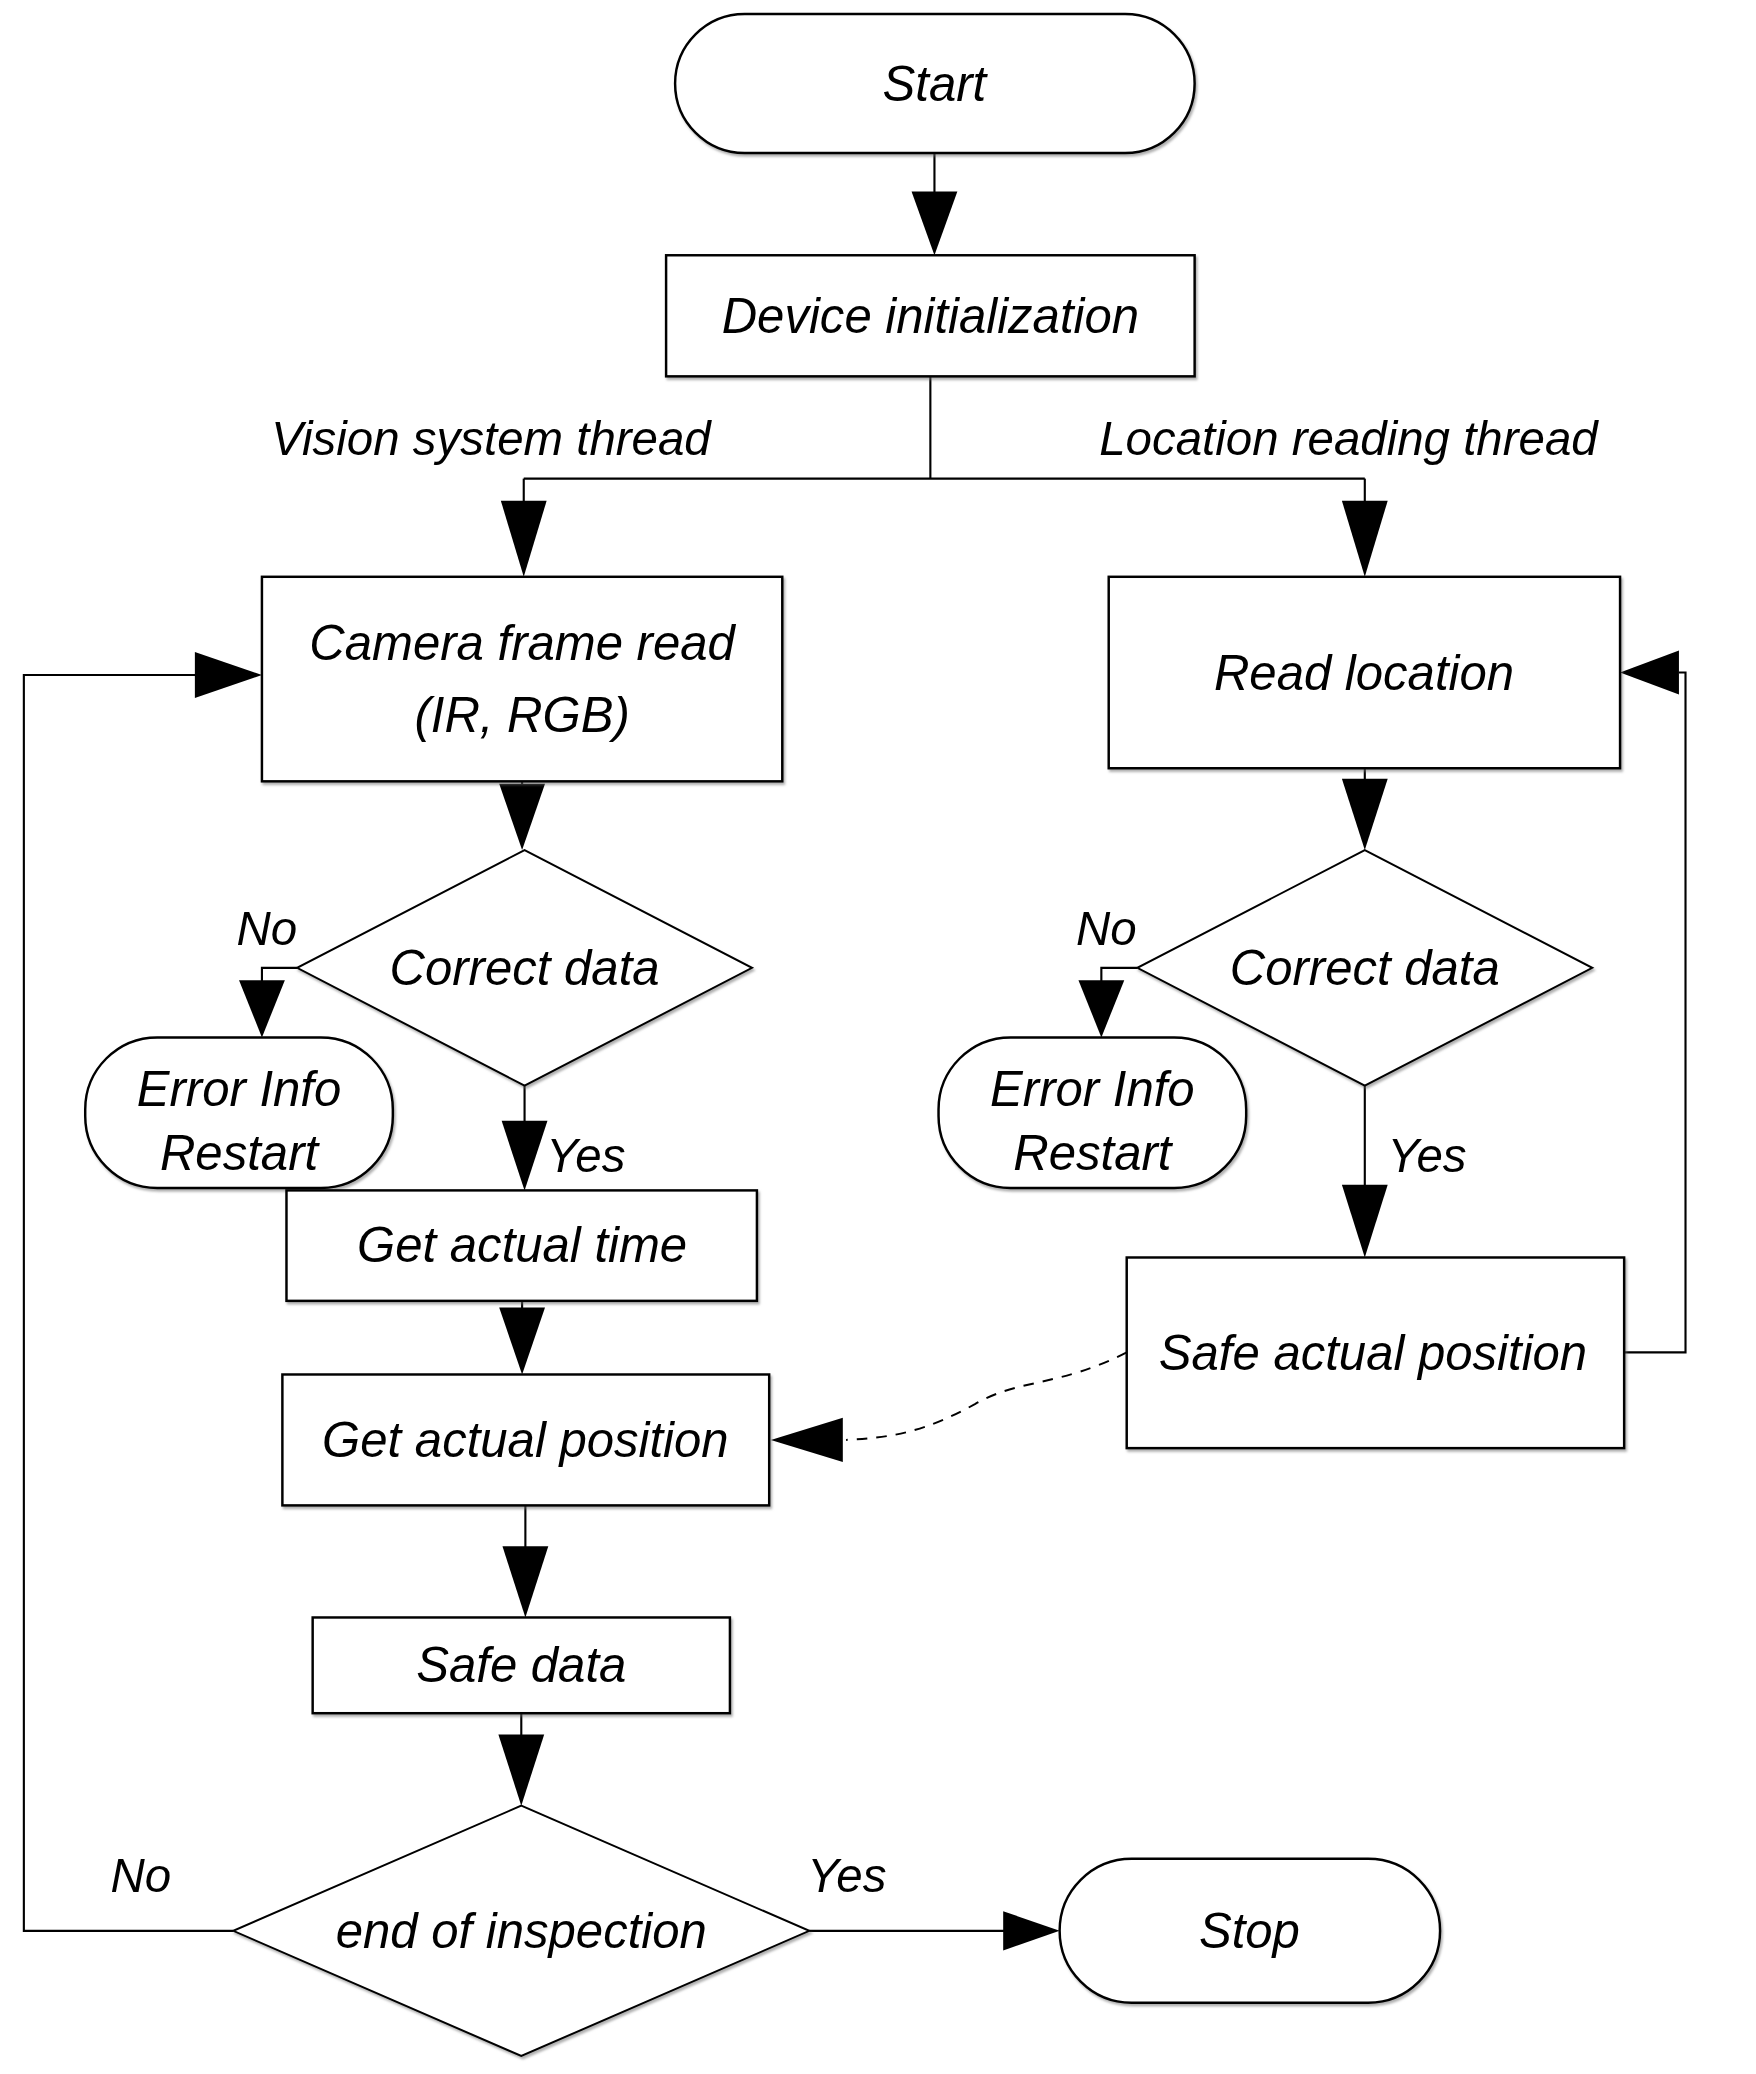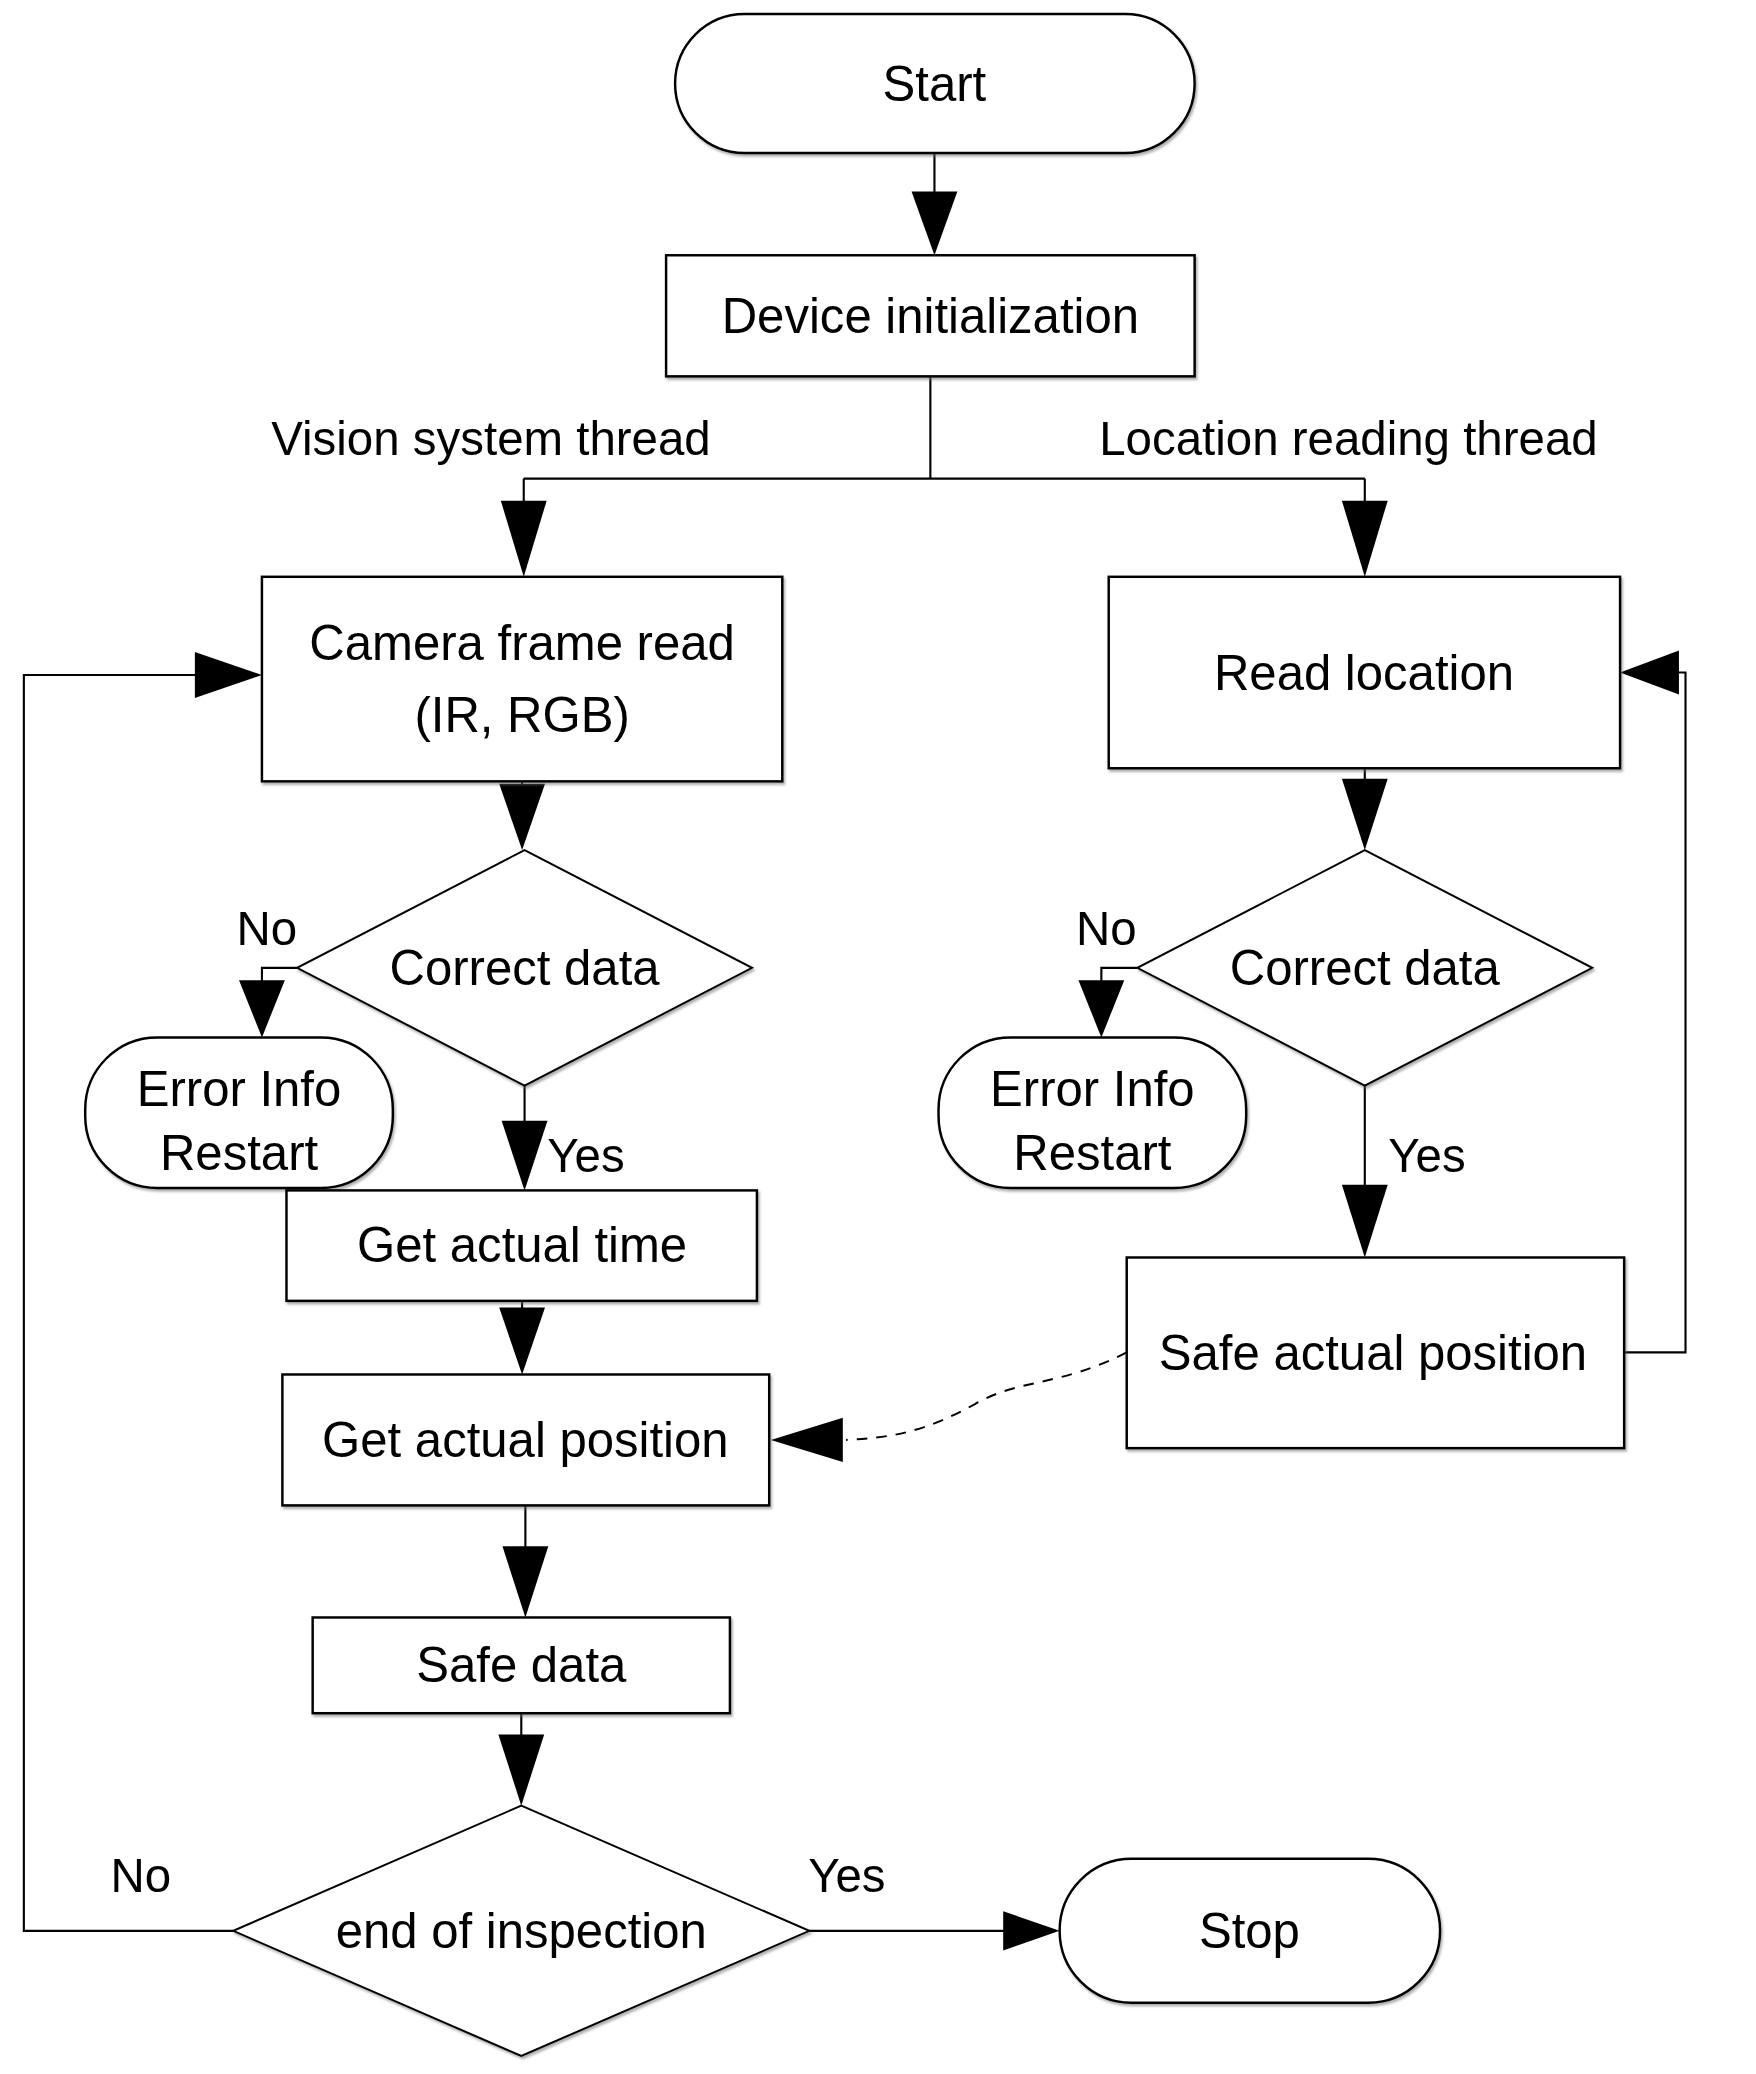--- a/index.html
+++ b/index.html
@@ -7,20 +7,21 @@
     padding: 0;
     background: #ffffff;
     width: 1756px;
     height: 2074px;
   }
   #flowchart-root {
     position: relative;
     width: 1756px;
     height: 2074px;
     background: #ffffff;
+    font-style: italic;
   }
   svg { display: block; }
   .shape {
     fill: #ffffff;
     stroke: #000000;
     stroke-width: 3;
     filter: drop-shadow(2.5px 3px 1px rgba(110,110,110,0.55));
   }
   .diamond { stroke-width: 2.4; }
   .edge {

